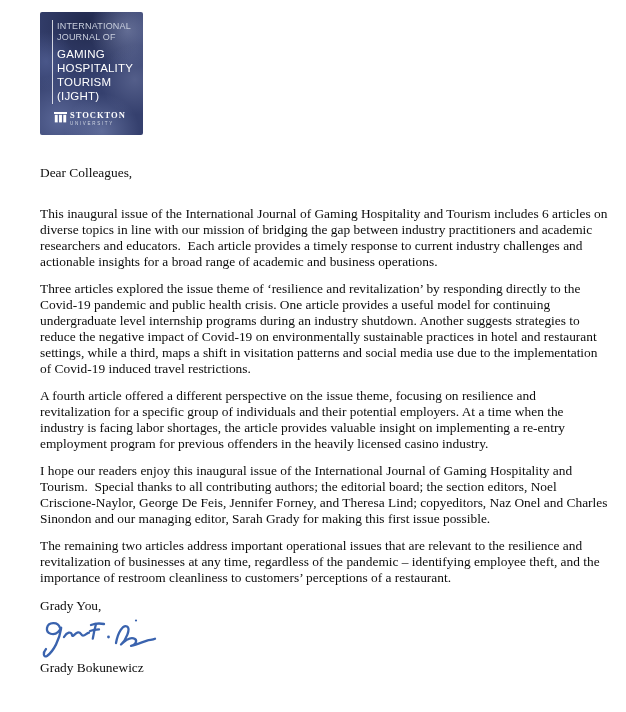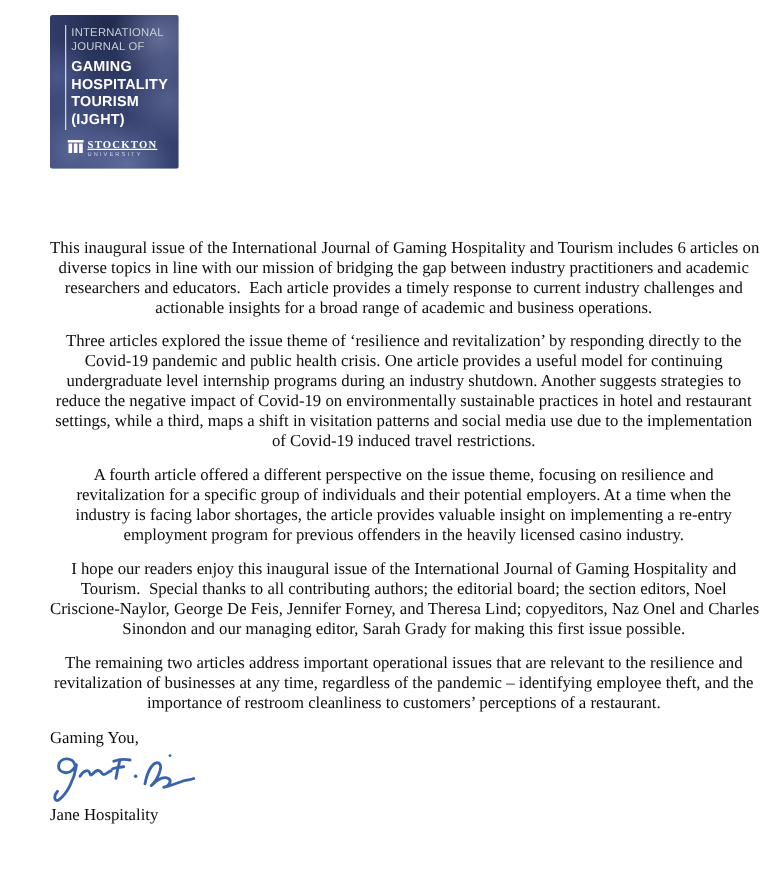--- a/index.html
+++ b/index.html
@@ -20,38 +20,38 @@
       radial-gradient(circle at 6% 40%, rgba(95,110,165,.50), rgba(95,110,165,0) 24%),
       radial-gradient(circle at 45% 8%, rgba(18,24,52,.55), rgba(18,24,52,0) 45%);
   }
   .logo-rule { position:absolute; left:12px; top:8px; width:1px; height:84px; background:rgba(255,255,255,.78); }
   .logo-text { position:absolute; left:17px; top:9px; }
   .logo-sub {
     font-family:"Liberation Sans", sans-serif; font-size:9px; line-height:10.5px;
     letter-spacing:.2px; color:#c9cfdd; white-space:pre-line;
   }
   .logo-title {
-    margin-top:5px; font-family:"Liberation Sans", sans-serif; font-weight:700;
+    margin-top:5px; font-family:"Liberation Sans", sans-serif; font-weight:400;
     font-size:11.5px; line-height:14px; letter-spacing:.2px; color:#ffffff; white-space:pre-line;
   }
   .stockton { position:absolute; left:14px; bottom:9px; display:flex; align-items:flex-start; gap:3px; }
   .stockton-icon { display:block; margin-top:1px; }
   .stockton-name {
     font-family:"Liberation Serif", serif; font-weight:700; font-size:8.5px; line-height:9px;
-    letter-spacing:1px; color:#ffffff;text-decoration:underline;
+    letter-spacing:1px; color:#ffffff;
   }
   .stockton-sub {
     font-family:"Liberation Sans", sans-serif; font-size:4.5px; line-height:5px;
     letter-spacing:1.7px; color:#cfd5e2; margin-top:1.5px;
   }
 
   
   .content { position:absolute; left:40px; top:165px; width:566px; color:#0c0c0c; }
   .salutation { font-size:13.4px; line-height:16px; white-space:pre; }
-  .para { font-size:13.4px; line-height:16px; white-space:pre; margin-top:11px;text-align:center; }
+  .para { font-size:13.4px; line-height:16px; white-space:pre; margin-top:11px; }
   .para.first { margin-top:25px; }
   .closing { font-size:13.4px; line-height:16px; white-space:pre; margin-top:12px; }
 
   .signature-svg { display:block; margin-top:1px; fill:none; stroke-width:2.3px; stroke-linecap:round; stroke-linejoin:round; }
   .signature-svg .ink-dot { stroke:none; }
   .sig-name  { font-size:13.4px; line-height:16px; margin-top:1px; white-space:pre; }
   .sig-title { font-size:13.4px; line-height:16px; white-space:pre; }
 </style>
 </head>
 <body>
@@ -78,20 +78,21 @@
         </g>
       </svg>
       <div>
         <div class="stockton-name">STOCKTON</div>
         <div class="stockton-sub">UNIVERSITY</div>
       </div>
     </div>
   </div>
 
   <div class="content" style="color: rgb(12, 12, 12);">
+    <div class="salutation">Dear Colleagues,</div>
 
     <div class="para first">This inaugural issue of the International Journal of Gaming Hospitality and Tourism includes 6 articles on
 diverse topics in line with our mission of bridging the gap between industry practitioners and academic
 researchers and educators.  Each article provides a timely response to current industry challenges and
 actionable insights for a broad range of academic and business operations.</div>
     <div class="para">Three articles explored the issue theme of ‘resilience and revitalization’ by responding directly to the
 Covid-19 pandemic and public health crisis. One article provides a useful model for continuing
 undergraduate level internship programs during an industry shutdown. Another suggests strategies to
 reduce the negative impact of Covid-19 on environmentally sustainable practices in hotel and restaurant
 settings, while a third, maps a shift in visitation patterns and social media use due to the implementation
@@ -101,28 +102,28 @@
 industry is facing labor shortages, the article provides valuable insight on implementing a re-entry
 employment program for previous offenders in the heavily licensed casino industry.</div>
     <div class="para">I hope our readers enjoy this inaugural issue of the International Journal of Gaming Hospitality and
 Tourism.  Special thanks to all contributing authors; the editorial board; the section editors, Noel
 Criscione-Naylor, George De Feis, Jennifer Forney, and Theresa Lind; copyeditors, Naz Onel and Charles
 Sinondon and our managing editor, Sarah Grady for making this first issue possible.</div>
     <div class="para">The remaining two articles address important operational issues that are relevant to the resilience and
 revitalization of businesses at any time, regardless of the pandemic – identifying employee theft, and the
 importance of restroom cleanliness to customers’ perceptions of a restaurant.</div>
 
-    <div class="closing">Gaming You,</div>
+    <div class="closing">Grady You,</div>
 
     <svg class="signature-svg" width="118" height="44" viewBox="0 0 118 44" style="stroke: rgb(58, 99, 174);">
       <path d="M20,13 C18,6 8,7 7,13 C6,19 14,21 18,17 C21,14 21.5,11 21,14 C19.5,24 14,36 7,41 C3.5,42.8 2.5,38 6,34"></path>
       <path d="M24,22 C27,17 31,16 32,20 C32.7,23 35,18 38,17.4 C41,16.8 41,20.6 43,20.6 C45.4,20.6 46.6,18 49,17.6"></path>
       <path d="M56,9 C54.6,14 53.6,19 52.8,23.6"></path>
       <path d="M51,10 C55,8.4 60,8.2 64,9"></path>
       <path d="M50,16 C53,15 56,14.6 59,14.4"></path>
       <circle class="ink-dot" cx="68.5" cy="22" r="1.4" style="fill: rgb(58, 99, 174);"></circle>
       <path d="M76,28 C78,17 83,9.5 87,11.5 C91,13.5 86,25 81,29.5 C85,25.5 91,21.5 95,24 C97.6,25.8 95,30.5 91,30.8 C97,29.5 102,27.2 107,25.6 C110,24.7 112.5,25 115,23.8"></path>
       <circle class="ink-dot" cx="96" cy="5.5" r="1.1" style="fill: rgb(58, 99, 174);"></circle>
     </svg>
 
-    <div class="sig-name">Jane Hospitality</div>
+    <div class="sig-name">Grady Bokunewicz</div>
   </div>
 </div>
 
 </body></html>

